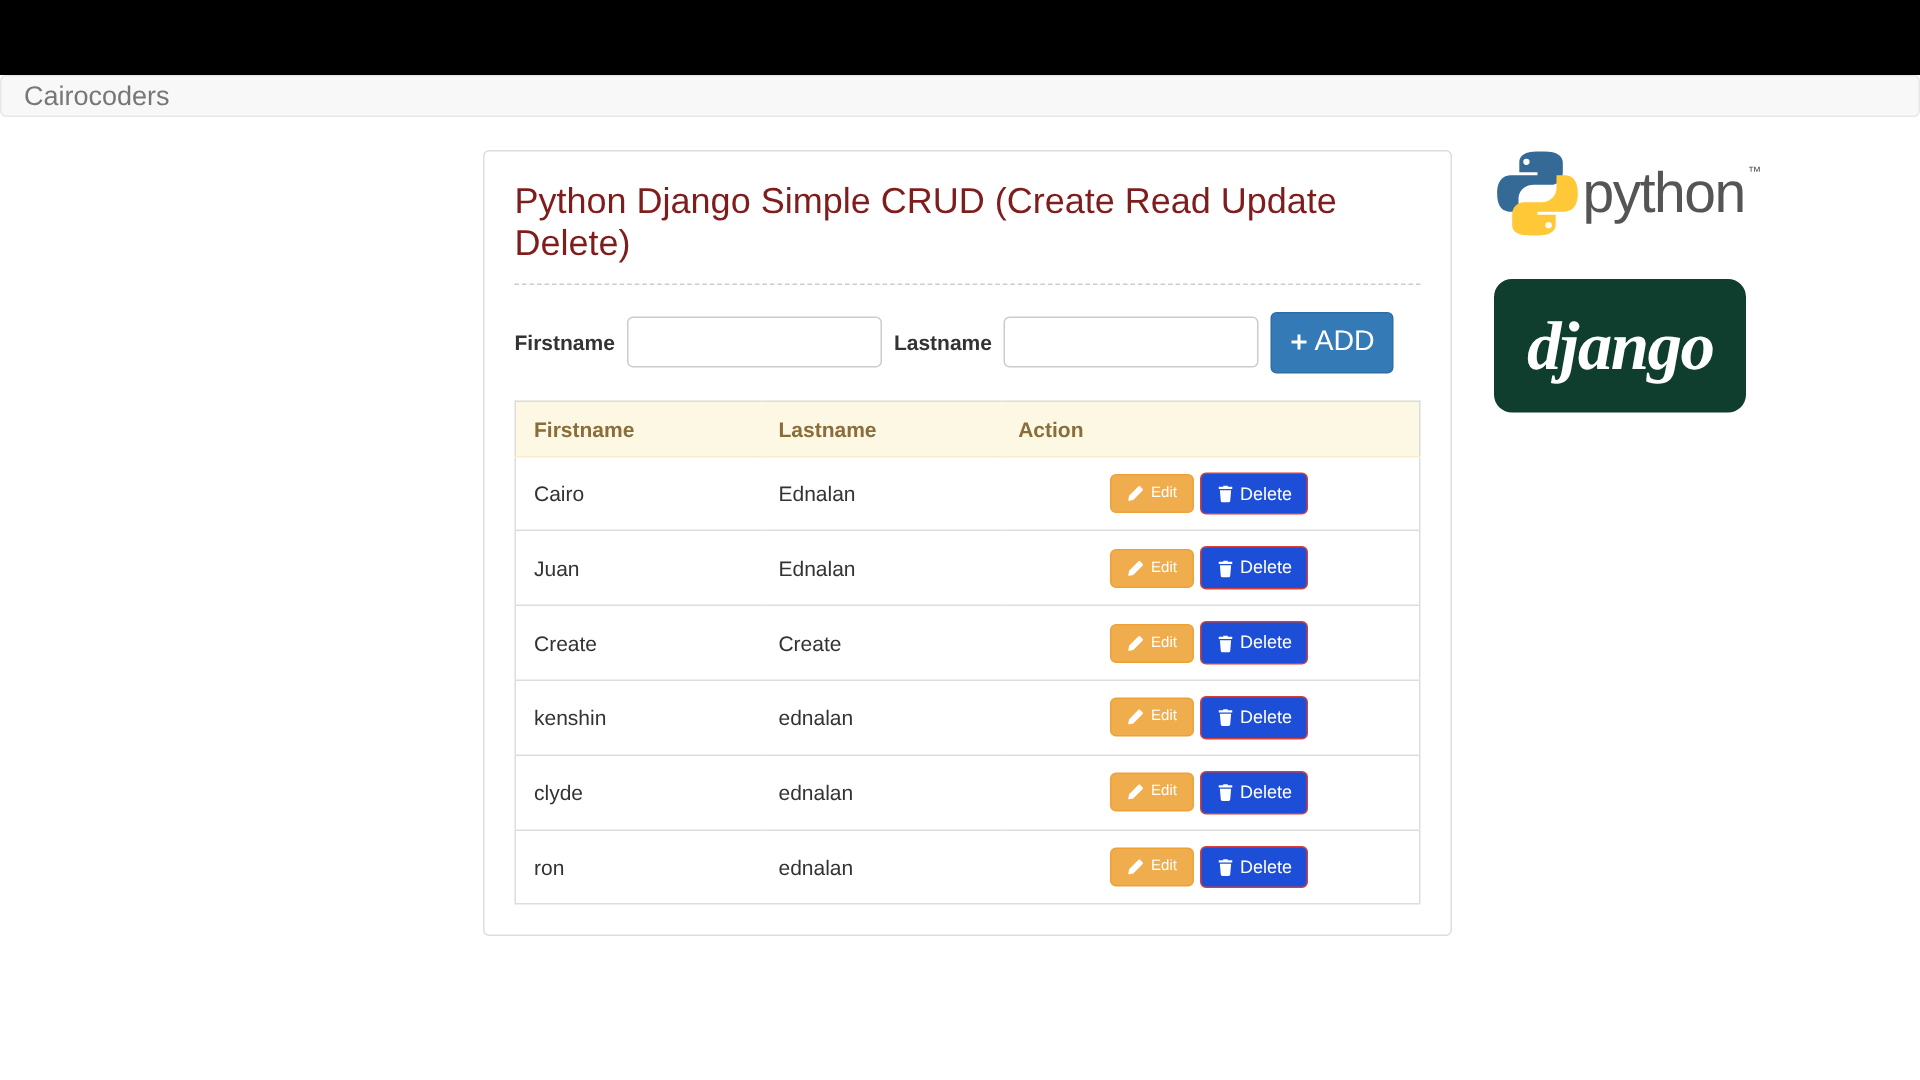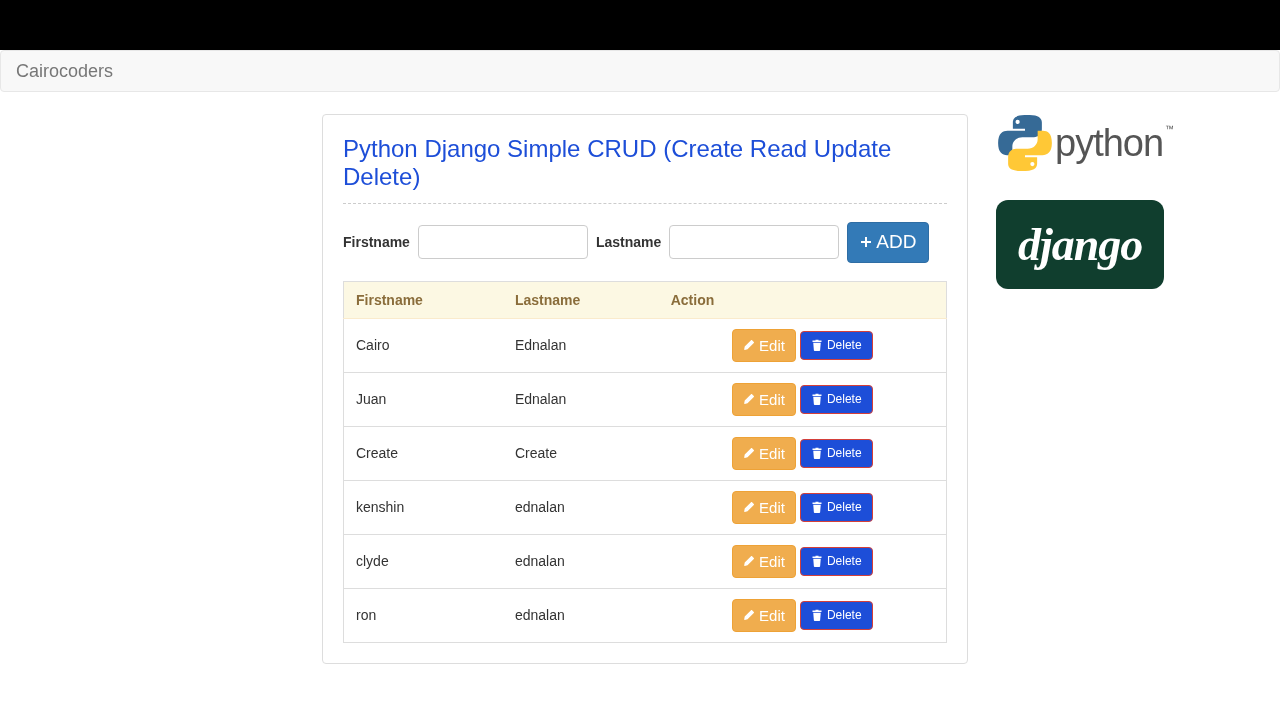--- a/index.html
+++ b/index.html
@@ -1,29 +1,29 @@
 <!DOCTYPE html>
 <html><head>
 <meta charset="utf-8">
 <style>
 * { box-sizing: border-box; margin: 0; padding: 0; }
 body { font-family: "Helvetica Neue", Helvetica, Arial, sans-serif; font-size: 14px; color: #333; background: #fff; width: 1280px; height: 720px; overflow: hidden; }
 .topbar { background: #000; height: 50px; width: 100%; }
-.navbar { background: #f8f8f8; border: 1px solid #e7e7e7; border-radius: 4px; height: 42px; margin: 0; padding: 0; display: flex; align-items: center; }
+.navbar { background: #f8f8f8; border: 1px solid #e7e7e7; border-radius: 4px; height: 28px; margin: 0; padding: 0; display: flex; align-items: center; }
 .navbar-brand { color: #777; font-size: 18px; padding: 0 15px; line-height: 42px; }
 .page-wrap { display: flex; align-items: flex-start; }
 .panel { width: 646px; margin: 22px 0 0 322px; border: 1px solid #ddd; border-radius: 4px; background: #fff; padding: 20px; }
-.page-title { color: #1d4ed8; font-size: 24px; font-weight: 500; margin-bottom: 12px; }
+.page-title { color: #7f1d1d; font-size: 24px; font-weight: 500; margin-bottom: 12px; }
 .rule { border: 0; border-top: 1px dashed #ccc; margin: 10px 0 18px; }
 .form-row { display: flex; align-items: center; gap: 8px; margin-bottom: 18px; }
 .form-label { font-weight: 700; font-size: 14px; }
 .form-control { height: 34px; width: 170px; padding: 6px 10px; border: 1px solid #ccc; border-radius: 4px; font-size: 14px; }
 .btn { display: inline-flex; align-items: center; gap: 4px; padding: 6px 12px; font-size: 19px; border-radius: 4px; border: 1px solid transparent; cursor: pointer; color: #fff; line-height: 1.4; }
 .btn-primary { background: #337ab7; border-color: #2e6da4; }
-.btn-warning { background: #f0ad4e; border-color: #eea236; font-size: 15px; padding: 5px 10px; }
+.btn-warning { background: #f0ad4e; border-color: #eea236; font-size: 10px; padding: 5px 10px; }
 .btn-danger  { background: #1d4ed8; border-color: #d43f3a; font-size: 12px; padding: 5px 10px; }
 .table { width: 100%; border-collapse: collapse; border: 1px solid #ddd; }
 .table th, .table td { padding: 10px 12px; text-align: left; border-bottom: 1px solid #ddd; vertical-align: middle; }
 .table thead th { background: #fcf8e3; color: #8a6d3b; font-weight: 700; border-bottom: 1px solid #faebcc; }
 .table td.action-cell { text-align: center; }
 .action-cell .btn + .btn { margin-left: 4px; }
 .sidebar { margin: 22px 0 0 28px; width: 280px; }
 .logo-python { display: flex; align-items: center; gap: 1px; margin-bottom: 28px; }
 .python-text { font-family: Verdana, Geneva, sans-serif; font-size: 38px; color: #555; letter-spacing: -1px; position: relative; }
 .python-tm { font-size: 9px; position: relative; top: -24px; left: 2px; color: #555; }

